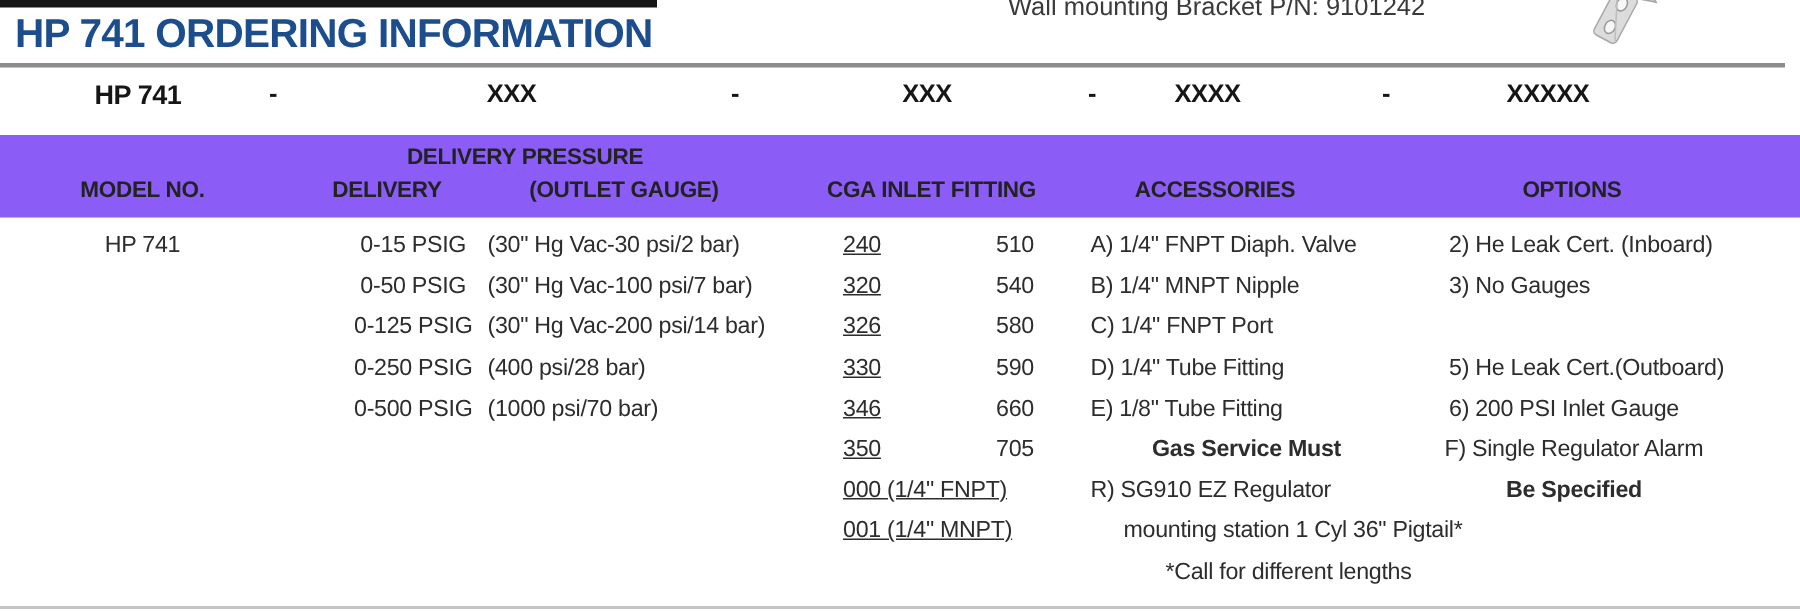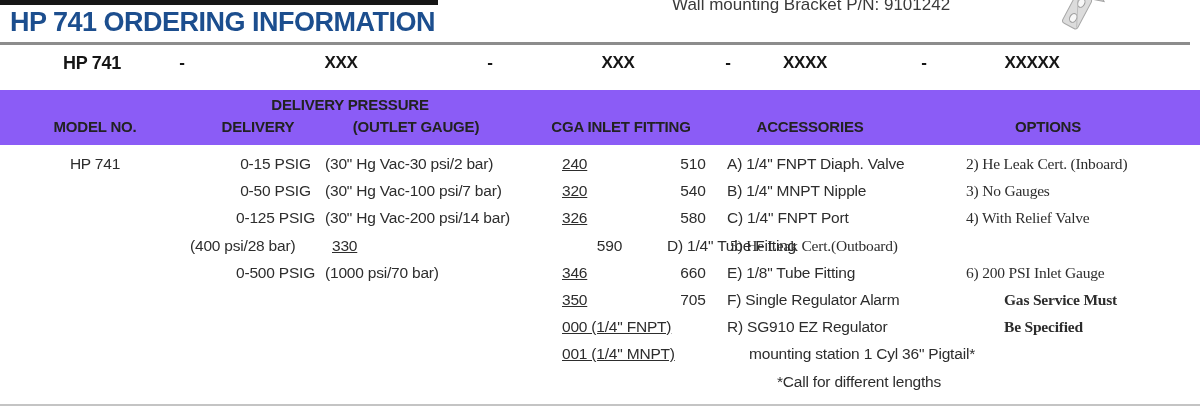--- a/index.html
+++ b/index.html
@@ -46,23 +46,23 @@
   .trow{
     display:grid;
     grid-template-columns:190px 135px 230px 107px 60px 236px 242px;
     height:27.2px;line-height:27.2px;
   }
   .cell{font-size:15.5px;letter-spacing:-0.2px;white-space:nowrap;overflow:visible;color:#2d2d2d;}
   .c-model{text-align:center;}
   .c-delivery{padding-left:36px;text-align:center;}
   .c-gauge{padding-left:0;}
   .c-cga1{padding-left:7px;text-decoration:underline;}
-  .c-cga2{padding-left:2px;text-align:center;}
+  .c-cga2{padding-left:2px;}
   .c-acc{padding-left:5px;}
-  .c-opt{padding-left:8px;font-family:Liberation Serif, serif;}
+  .c-opt{padding-left:8px;}
   .c-acc.indent1{padding-left:27px;}
   .c-acc.indent2{padding-left:55px;}
   .c-opt.note{padding-left:46px;font-weight:700;}
   .bottom-rule{
     position:absolute;left:0;top:404px;width:1200px;height:1.5px;background:#c4c4c4;
   }
 </style>
 </head>
 <body>
 
@@ -127,24 +127,24 @@
         <div class="cell c-acc">B) 1/4" MNPT Nipple</div>
         <div class="cell c-opt">3) No Gauges</div>
       </div>
       <div class="trow">
         <div class="cell c-model"></div>
         <div class="cell c-delivery">0-125 PSIG</div>
         <div class="cell c-gauge">(30" Hg Vac-200 psi/14 bar)</div>
         <div class="cell c-cga1">326</div>
         <div class="cell c-cga2">580</div>
         <div class="cell c-acc">C) 1/4" FNPT Port</div>
-        <div class="cell c-opt">4) With Relief Valve</div>
       </div>
       <div class="trow">
         <div class="cell c-model"></div>
+        <div class="cell c-delivery">0-250 PSIG</div>
         <div class="cell c-gauge">(400 psi/28 bar)</div>
         <div class="cell c-cga1">330</div>
         <div class="cell c-cga2">590</div>
         <div class="cell c-acc">D) 1/4" Tube Fitting</div>
         <div class="cell c-opt">5) He Leak Cert.(Outboard)</div>
       </div>
       <div class="trow">
         <div class="cell c-model"></div>
         <div class="cell c-delivery">0-500 PSIG</div>
         <div class="cell c-gauge">(1000 psi/70 bar)</div>
@@ -152,22 +152,22 @@
         <div class="cell c-cga2">660</div>
         <div class="cell c-acc">E) 1/8" Tube Fitting</div>
         <div class="cell c-opt">6) 200 PSI Inlet Gauge</div>
       </div>
       <div class="trow">
         <div class="cell c-model"></div>
         <div class="cell c-delivery"></div>
         <div class="cell c-gauge"></div>
         <div class="cell c-cga1">350</div>
         <div class="cell c-cga2">705</div>
+        <div class="cell c-opt note">Gas Service Must</div>
         <div class="cell c-acc">F) Single Regulator Alarm</div>
-        <div class="cell c-opt note">Gas Service Must</div>
       </div>
       <div class="trow">
         <div class="cell c-model"></div>
         <div class="cell c-delivery"></div>
         <div class="cell c-gauge"></div>
         <div class="cell c-cga1">000 (1/4" FNPT)</div>
         <div class="cell c-cga2"></div>
         <div class="cell c-acc">R) SG910 EZ Regulator</div>
         <div class="cell c-opt note">Be Specified</div>
       </div>

